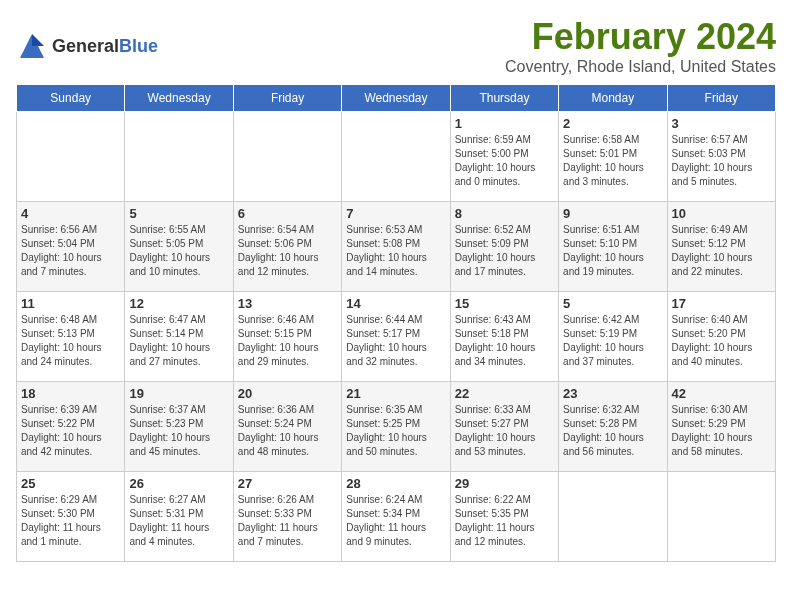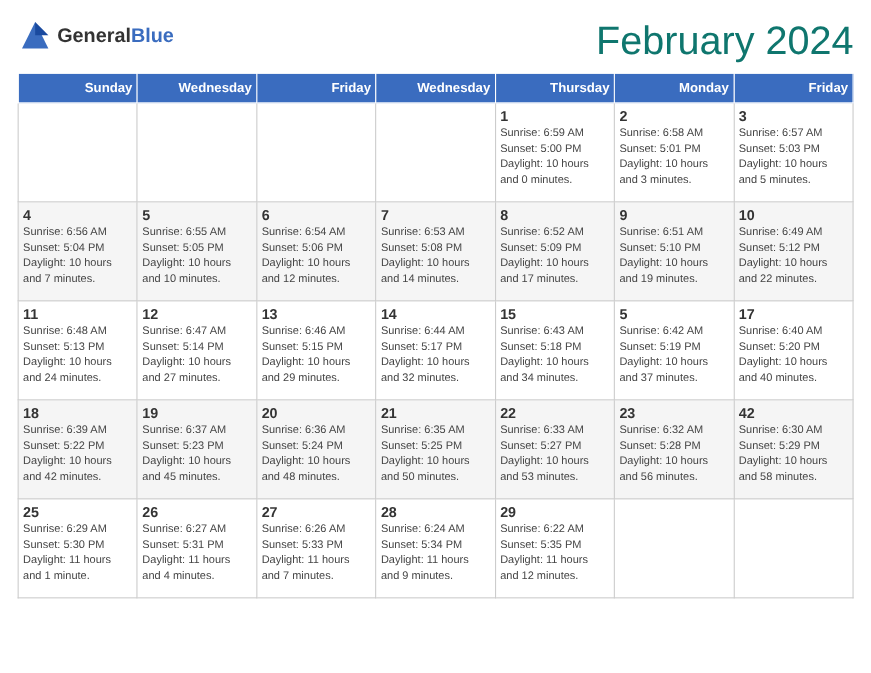--- a/index.html
+++ b/index.html
@@ -6,56 +6,56 @@
     body {
       font-family: Arial, sans-serif;
       background: #fff;
       width: 792px;
       min-height: 612px;
       padding: 16px;
     }
     .header-area {
       display: flex;
       justify-content: space-between;
-      align-items: flex-start;
+      align-items: center;
       margin-bottom: 8px;
     }
     .logo {
       display: flex;
       align-items: center;
       gap: 4px;
     }
     .logo-icon {
       width: 32px;
       height: 32px;
     }
     .title-area {
       text-align: right;
     }
     .month-title {
       font-size: 36px;
-      font-weight: normal;
-      color: #0f766e;
+      font-weight: bold;
+      color: #4d7c0f;
     }
     .location-title {
       font-size: 16px;
       color: #555;
     }
     table {
       width: 100%;
       border-collapse: collapse;
       font-size: 11px;
     }
     thead tr th {
       background-color: #3a6cbf;
       color: #fff;
       padding: 6px 4px;
-      text-align: right;
+      text-align: center;
       font-size: 12px;
-      font-weight: bold;
+      font-weight: normal;
       border: 1px solid #fff;
     }
     tbody tr td {
       border: 1px solid #ccc;
       vertical-align: top;
       padding: 4px;
       height: 90px;
       width: 14.28%;
       color: #333;
     }
@@ -90,20 +90,21 @@
       <polygon points="20,5 35,20 20,20" fill="#1a4a9f"></polygon>
     </svg>
     <div>
       <div>
         <span style="font-size:18px;font-weight:bold;color:#333;">General</span><span style="font-size:18px;font-weight:bold;color:#3a6cbf;">Blue</span>
       </div>
     </div>
   </div>
   <div class="title-area">
     <div class="month-title">February 2024</div>
+    <div class="location-title">Coventry, Rhode Island, United States</div>
   </div>
 </div>
 
 <table>
   <thead>
     <tr>
       <th>Sunday</th>
       <th>Wednesday</th>
       <th>Friday</th>
       <th>Wednesday</th>

